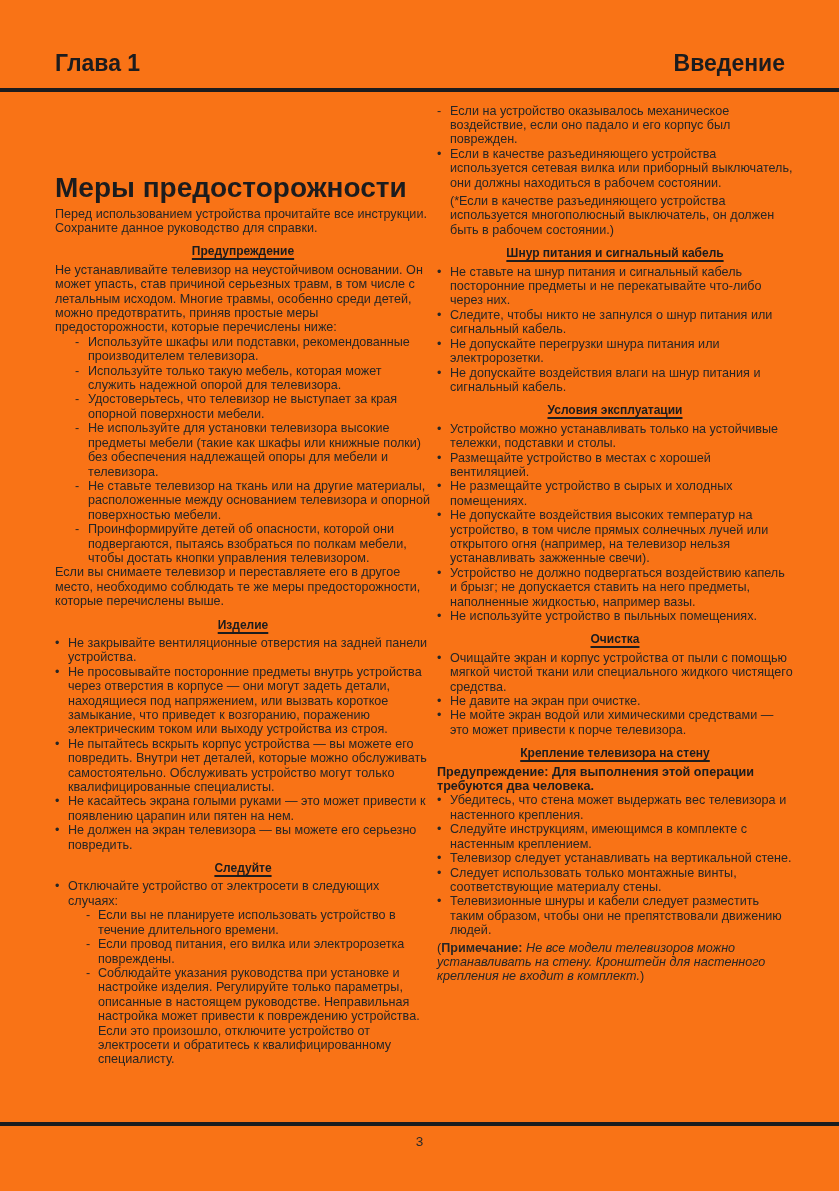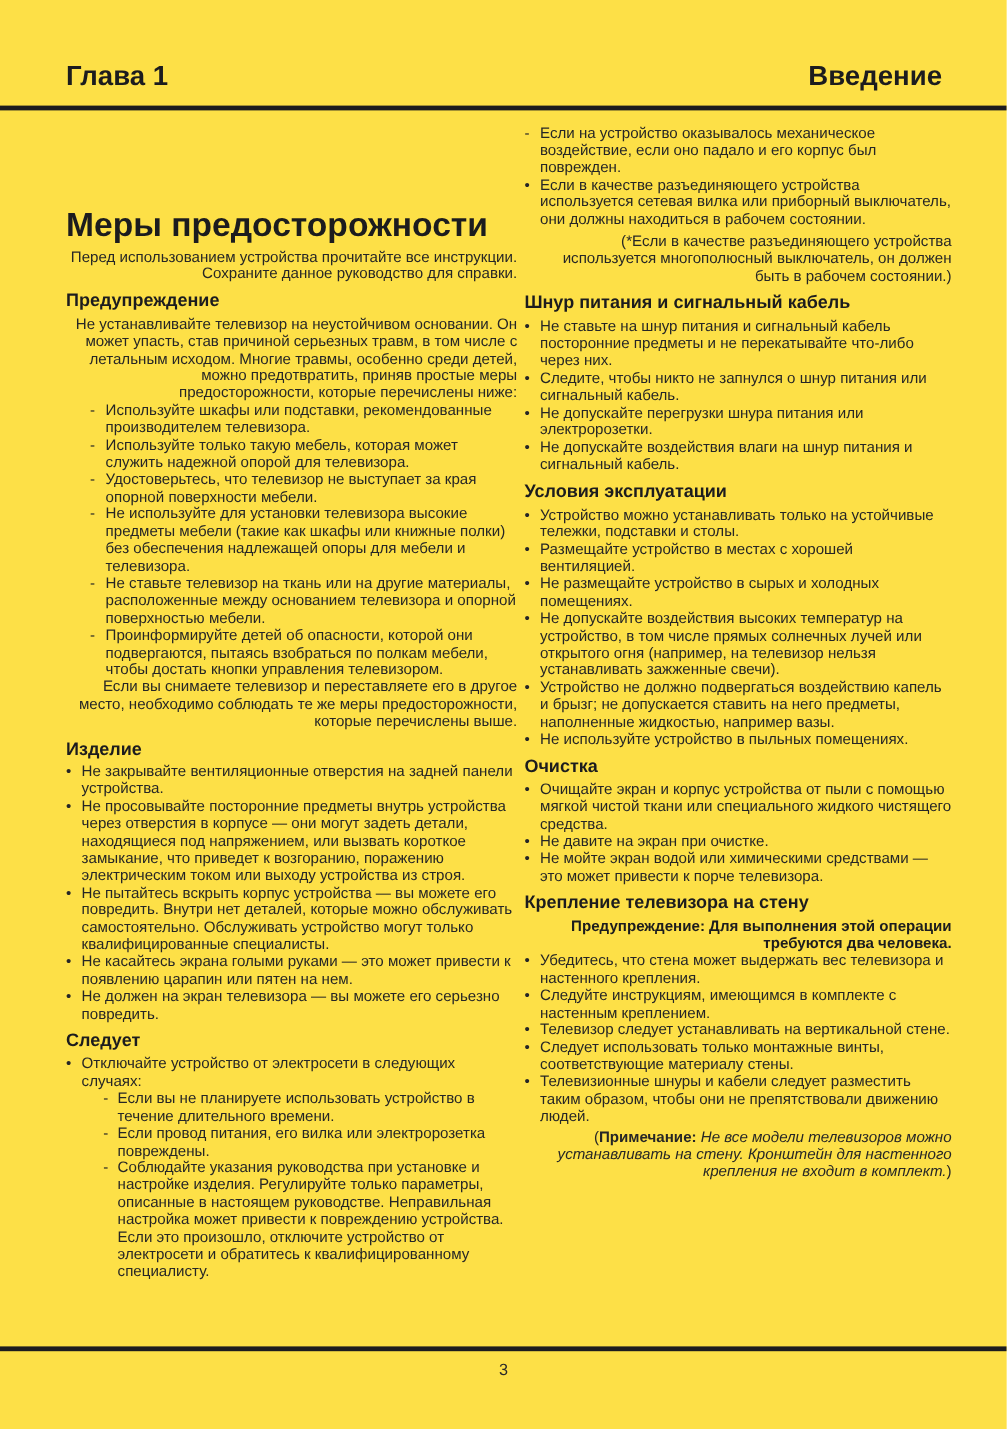--- a/index.html
+++ b/index.html
@@ -1,20 +1,20 @@
 <!DOCTYPE html>
 <html><head>
 <meta charset="utf-8">
 <style>
   html, body { margin: 0; padding: 0; background: #ffffff; }
   .page {
     position: relative;
     width: 839px;
     height: 1191px;
-    background: #fde047;
+    background: #f97316;
     overflow: hidden;
     font-family: "Liberation Sans", sans-serif;
     color: #262626;
   }
   .header-row {
     display: flex;
     justify-content: space-between;
     align-items: baseline;
     padding: 50px 54px 0 55px;
     font-size: 23px;
@@ -38,28 +38,30 @@
   .col-left { width: 376px; margin-right: 6px; padding-top: 72px; flex: 0 0 auto; }
   .col-right { flex: 1 1 auto; }
   .doc-h1 {
     font-size: 28px;
     line-height: 24px;
     font-weight: bold;
     color: #1c1c1e;
     margin: 0 0 7px 0;
   }
   .doc-h2 {
-    font-size: 15px;
+    font-size: 12px;
     font-weight: bold;
     color: #1c1c1e;
+    text-decoration: underline;
     text-decoration-thickness: 1.5px;
     text-underline-offset: 2.5px;
     margin: 9px 0 4px 0;
-  }
-  .doc-p { margin: 0 0 3px 0; text-align: right; }
+    text-align: center;
+  }
+  .doc-p { margin: 0 0 3px 0; }
   .doc-p.tight { margin-bottom: 0; }
   .doc-p.bold { font-weight: bold; color: #1c1c1e; }
   .doc-p.indent { padding-left: 13px; margin-top: 4px; }
   .doc-p.note .bold-italic { font-weight: bold; }
   .doc-p.note .italic { font-style: italic; }
   .doc-list { margin: 0 0 3px 0; }
   .doc-list.tight { margin-bottom: 0; }
   .doc-list.indented { padding-left: 20px; }
   .doc-li { display: flex; }
   .doc-marker { flex: 0 0 13px; }
@@ -135,21 +137,21 @@
           </div>
           <div class="doc-li">
             <span class="doc-marker">•</span>
             <div class="doc-li-text">Не касайтесь экрана голыми руками — это может привести к появлению царапин или пятен на нем.</div>
           </div>
           <div class="doc-li">
             <span class="doc-marker">•</span>
             <div class="doc-li-text">Не должен на экран телевизора — вы можете его серьезно повредить.</div>
           </div>
         </div>
-        <div class="doc-h2">Следует</div>
+        <div class="doc-h2">Следуйте</div>
         <div class="doc-list">
           <div class="doc-li">
             <span class="doc-marker">•</span>
             <div class="doc-li-text">Отключайте устройство от электросети в следующих случаях:</div>
           </div>
           <div class="doc-li sub">
             <span class="doc-marker">-</span>
             <div class="doc-li-text">Если вы не планируете использовать устройство в течение длительного времени.</div>
           </div>
           <div class="doc-li sub">

